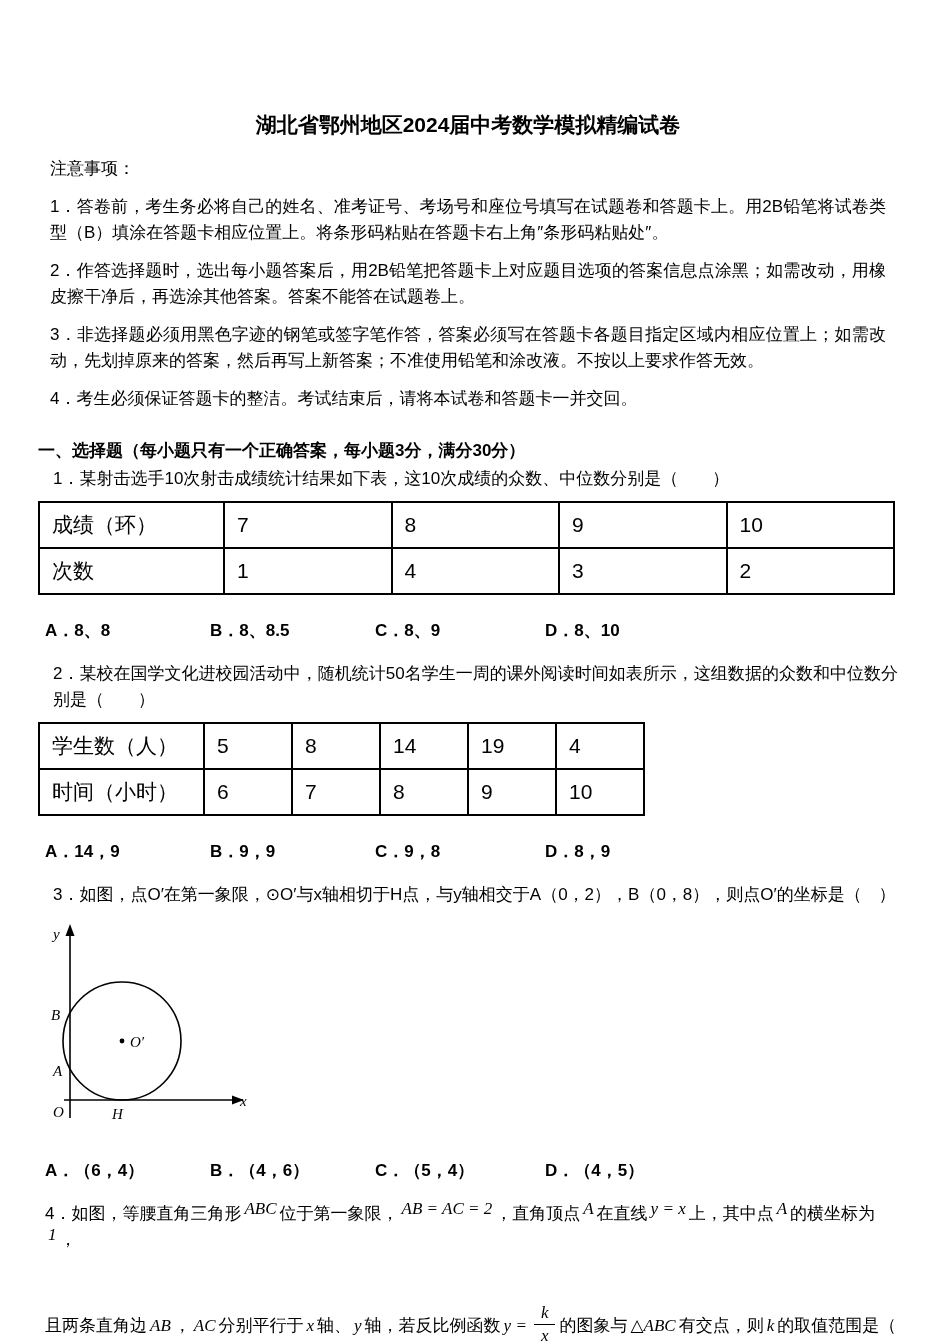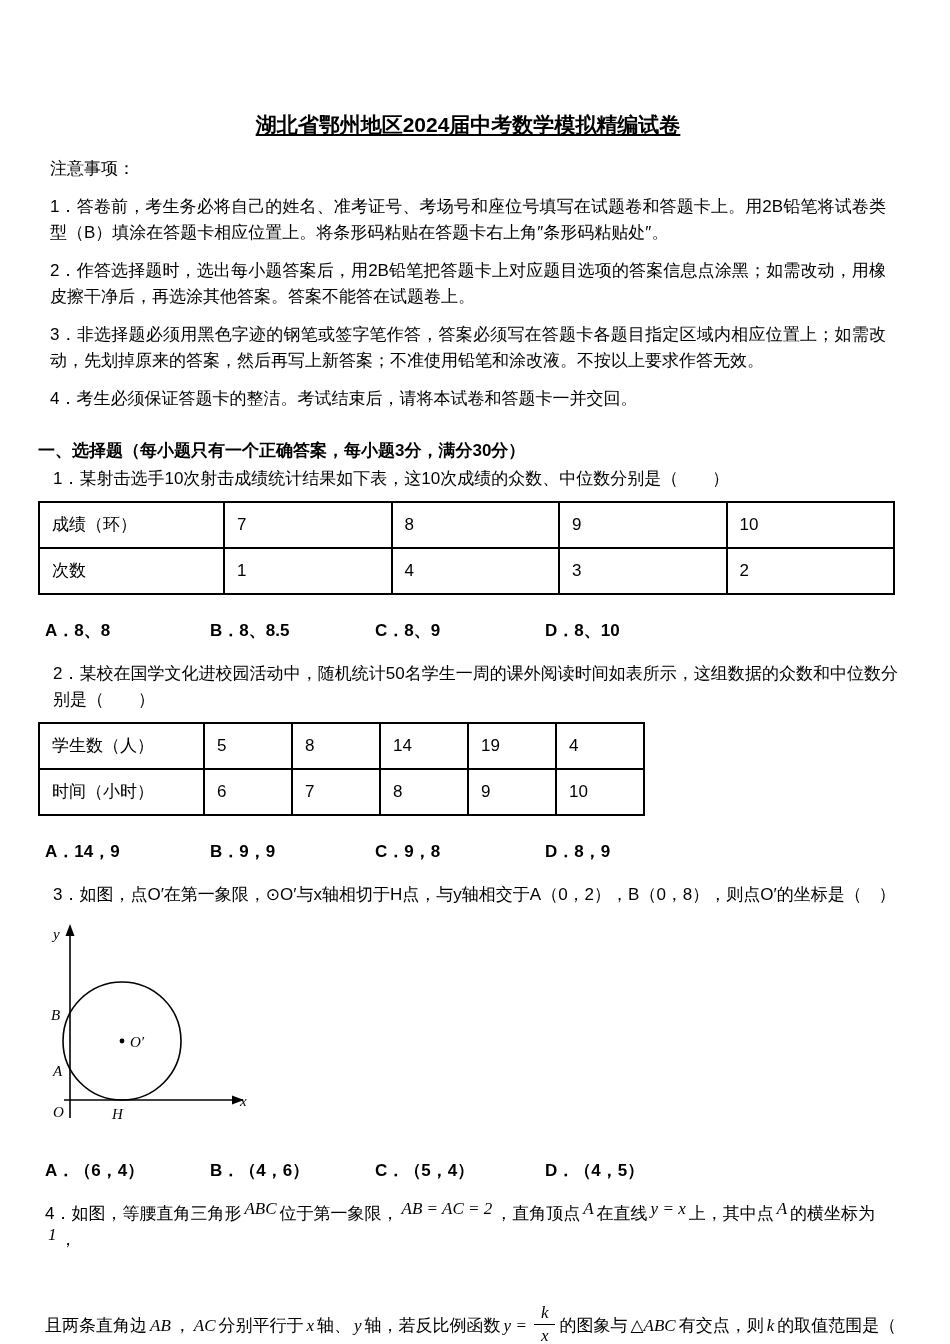--- a/index.html
+++ b/index.html
@@ -5,32 +5,32 @@
   * { box-sizing: border-box; }
   html,body { margin:0; padding:0; background:#e8e8e8; }
   .page {
     width:950px; height:1344px; margin:0 auto; background:#ffffff; color:#000;
     font-family:"Liberation Sans","DejaVu Sans",sans-serif;
     font-size:17px; line-height:26px;
     padding:110px 52px 0 38px; position:relative; overflow:hidden;
   }
   .title {
     text-align:center; font-size:21px; font-weight:bold;
-    margin:0 0 16px 0; line-height:30px;text-decoration:underline;
+    margin:0 0 16px 0; line-height:30px;
   }
   .notices p { margin:12px; text-align:justify; }
   .notice-heading { margin:0; }
   .section-heading { margin:26px 0 0 0;font-weight:bold; }
   .q-text { margin:2px 0 0 8px; padding-left:7px; text-align:justify; }
   table.qtable { border-collapse:collapse; margin:9px 0 9px 0; table-layout:fixed; }
   table.t1 { width:857px; }
   table.t2 { width:607px; }
   table.qtable td {
     border:2px solid #000; height:46px; padding:0 4px 0 12px;
-    vertical-align:middle; font-size:17px;
+    vertical-align:middle; font-size:21px;
   }
   table.t1 td.c0 { width:185px; }
   table.t2 td.c0 { width:165px;font-family:Liberation Serif, serif; }
   .options { display:flex; padding-left:7px; margin:23px 0 17px 0;font-weight:bold; }
   .options .opt { width:165px; }
   .options .opt:nth-child(3) { width:170px; }
   .options .opt:last-child { width:auto; }
   .figure-wrap { margin:14px 0 6px 0; }
   .math {
     font-family:"Liberation Serif","DejaVu Serif",serif;

